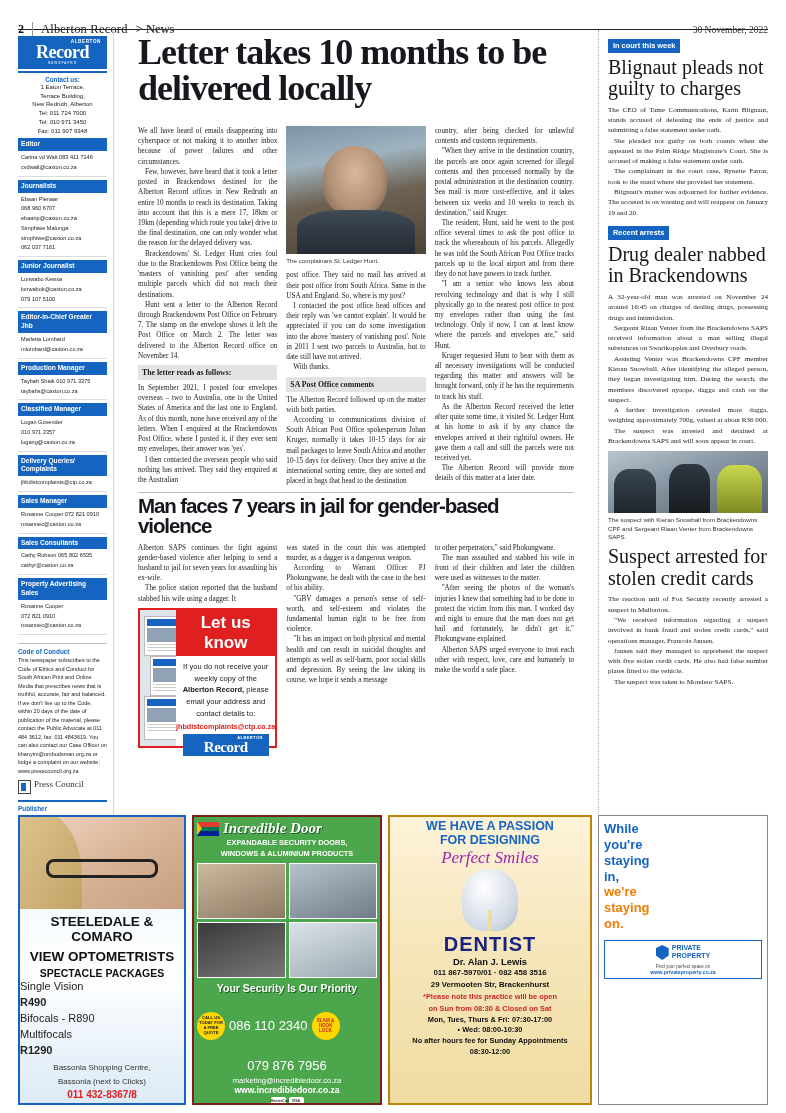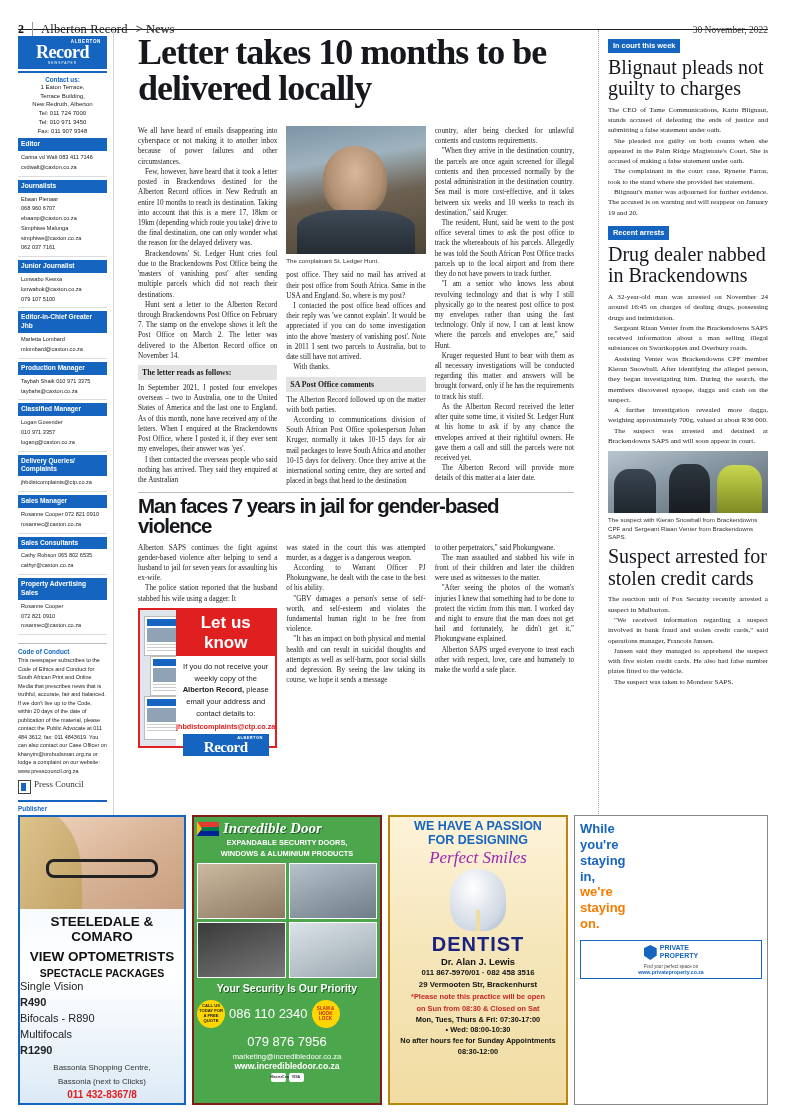--- a/index.html
+++ b/index.html
@@ -183,38 +183,38 @@
                font-size:15px; color:#fff; text-shadow:1px 1px 0 #1b5e20; }
   .door-sub { font-family:"Liberation Sans",sans-serif; font-weight:bold; font-size:7.4px;
               color:#fff; text-align:center; line-height:1.4; margin-top:1px; }
   .door-imgs { display:grid; grid-template-columns:1fr 1fr; gap:3px; margin-top:3px; }
   .di { height:56px; background:linear-gradient(160deg,#cbb9a0,#8d7a62); border:1px solid #fff; }
   .di.b { background:linear-gradient(160deg,#b6c2cb,#6f7d88); }
   .di.c { background:linear-gradient(160deg,#3a3a3a,#777); }
   .di.d { background:linear-gradient(160deg,#dbe3e8,#9aa7b0); }
   .door-pri { font-family:"Liberation Sans",sans-serif; font-weight:bold; font-size:10.5px;
               color:#fff; text-align:center; margin-top:4px; text-shadow:1px 1px 0 #1b5e20; }
-  .door-nums { display:flex; align-items:center; gap:4px; margin-top:6px; }
+  .door-nums { display:flex; align-items:center; gap:4px; margin-top:18px; }
   .badge-circ { width:28px; height:28px; border-radius:50%; background:#ffd600; color:#222;
                 font-family:"Liberation Sans",sans-serif; font-weight:bold; font-size:4.2px;
                 display:flex; align-items:center; justify-content:center; text-align:center;
                 line-height:1.15; }
   .badge-circ.red { background:#ffd600; color:#c62828; font-size:4.6px; }
   .door-num { font-family:"Liberation Sans",sans-serif; font-size:13px; color:#fff; line-height:1.25; }
   .door-mail { font-family:"Liberation Sans",sans-serif; font-size:7.6px; color:#fff;
                text-align:center; margin-top:2px; }
   .door-web { font-family:"Liberation Sans",sans-serif; font-weight:bold; font-size:8.6px;
               color:#fff; text-align:center; }
   .pay { display:flex; gap:3px; justify-content:center; margin-top:2px; }
   .pay span { width:15px; height:9px; background:#fff; border-radius:2px; font-size:3.6px;
               color:#333; text-align:center; line-height:9px;
               font-family:"Liberation Sans",sans-serif; font-weight:bold; }
 
   
-  .ad-dent { width:180px; background:linear-gradient(180deg,#fdf3d9 0%,#f6e7bd 40%,#f0dca2 100%);
+  .ad-dent { width:204px; background:linear-gradient(180deg,#fdf3d9 0%,#f6e7bd 40%,#f0dca2 100%);
              border:2px solid #b8860b; padding:3px; }
   .dent-t1 { font-family:"Liberation Sans",sans-serif; font-weight:bold; font-size:12.5px;
              color:#1565c0; text-align:center; line-height:1.1; }
   .dent-t2 { font-family:"Liberation Serif",serif; font-style:italic; font-size:17px;
              color:#9c27b0; text-align:center; line-height:1.05; margin-top:1px; }
   .tooth { width:56px; height:62px; margin:3px auto 2px;
            background:radial-gradient(ellipse at 40% 30%,#ffffff,#cfd8e3 70%,#9fb0c4);
            border-radius:46% 46% 38% 38%; position:relative; }
   .tooth:after { content:""; position:absolute; left:46%; bottom:0; width:8%; height:34%;
                  background:#f0dca2; }

